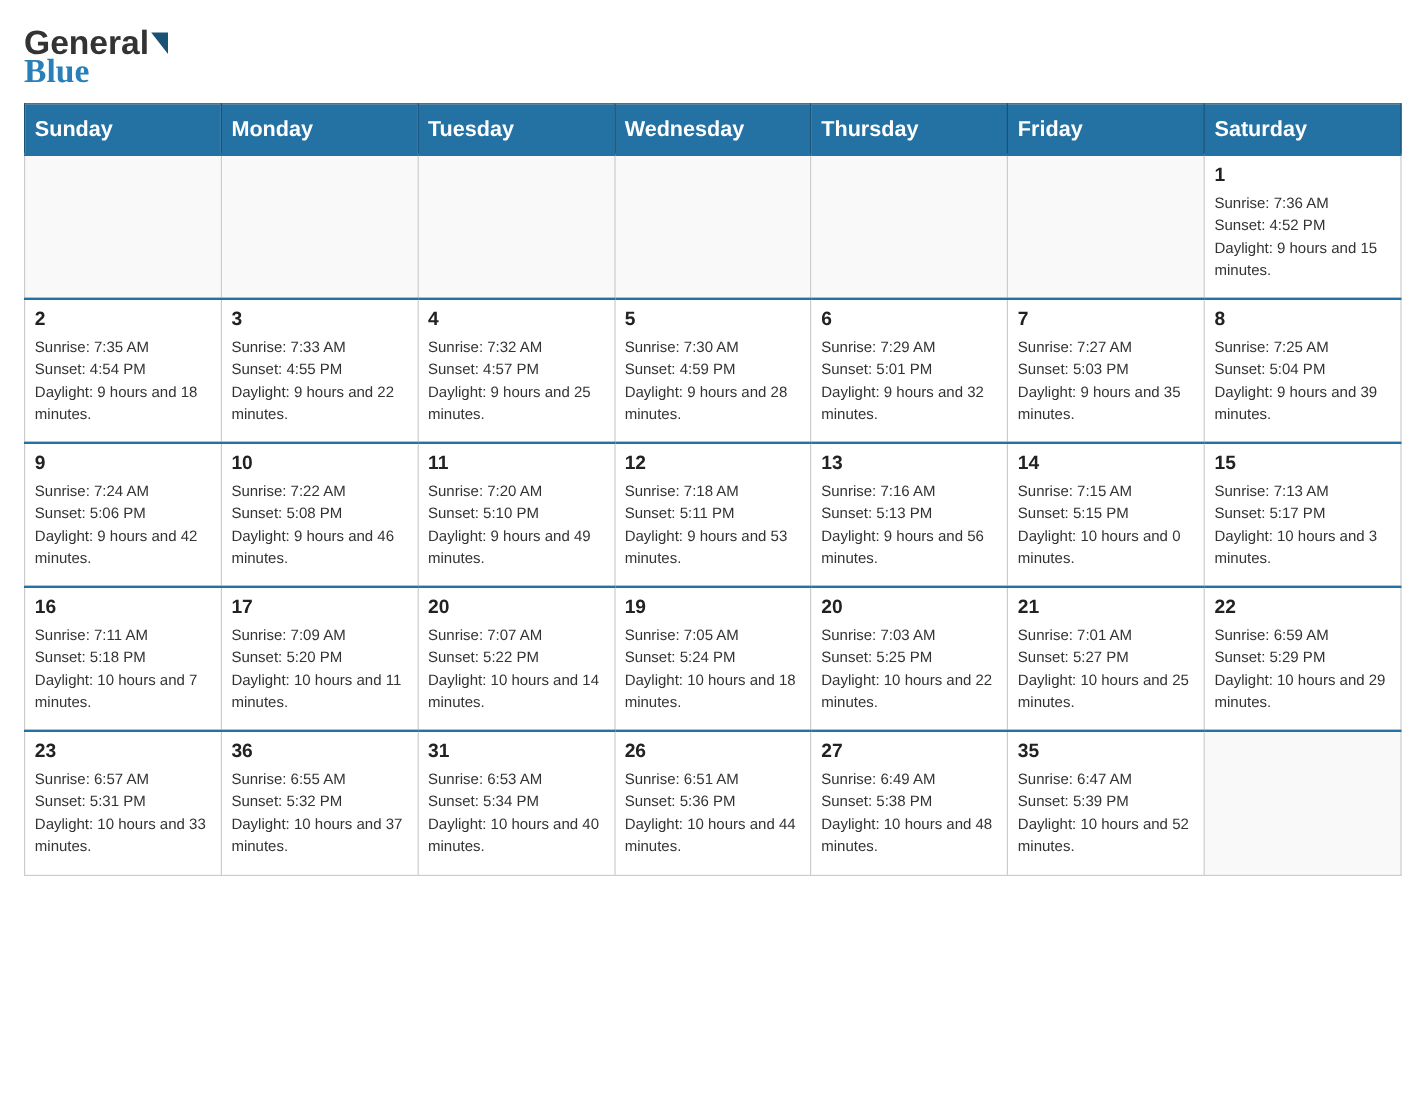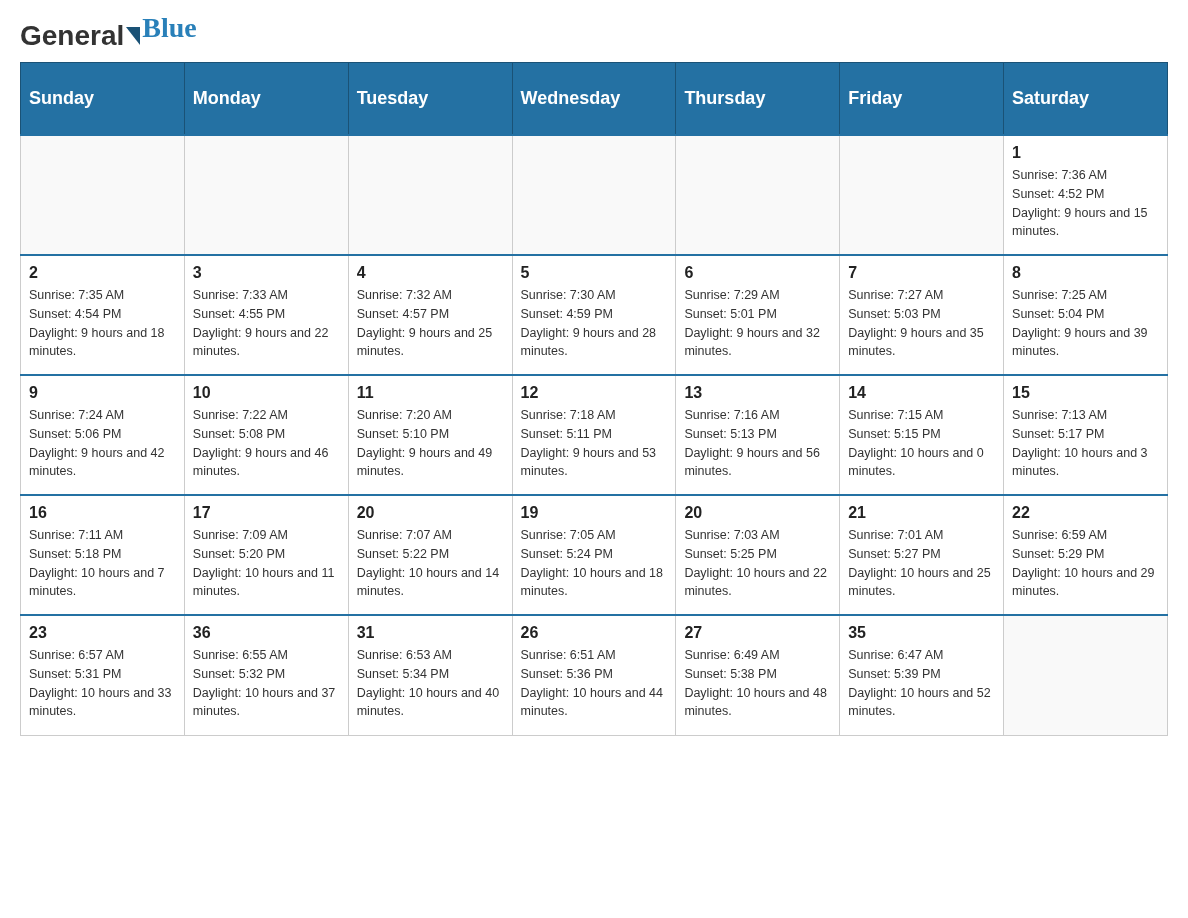--- a/index.html
+++ b/index.html
@@ -11,21 +11,21 @@
       min-height: 918px;
     }
     .header {
       display: flex;
       justify-content: space-between;
       align-items: flex-start;
       margin-bottom: 10px;
     }
     .logo {
       display: flex;
-      flex-direction: row;
+      flex-direction: column;
       align-items: flex-start;
     }
     .logo-text {
       font-size: 28px;
       font-weight: bold;
       color: #333;
       display: flex;
       align-items: center;
     }
     .logo-general {
@@ -63,21 +63,21 @@
     .calendar {
       width: 100%;
       border-collapse: collapse;
       table-layout: fixed;
     }
     .calendar th {
       background-color: #2471a3;
       color: #fff;
       font-size: 18px;
       font-weight: bold;
-      padding: 25px 8px;
+      padding: 10px 8px;
       text-align: left;
       border: 1px solid #1a5276;
     }
     .calendar td {
       vertical-align: top;
       padding: 8px;
       border: 1px solid #ccc;
       font-size: 13px;
       color: #333;
       height: 120px;

